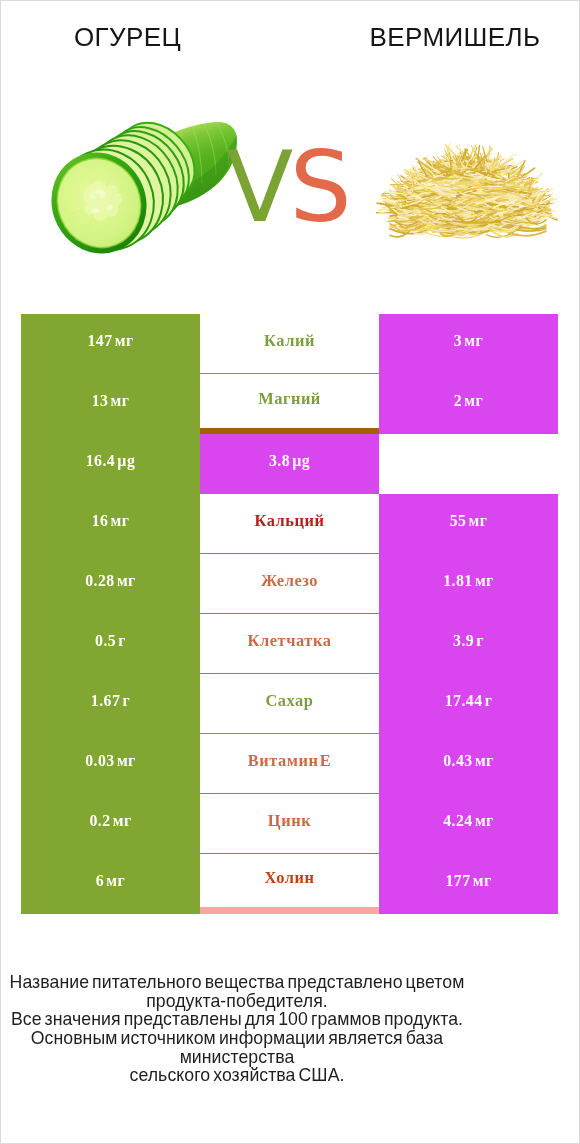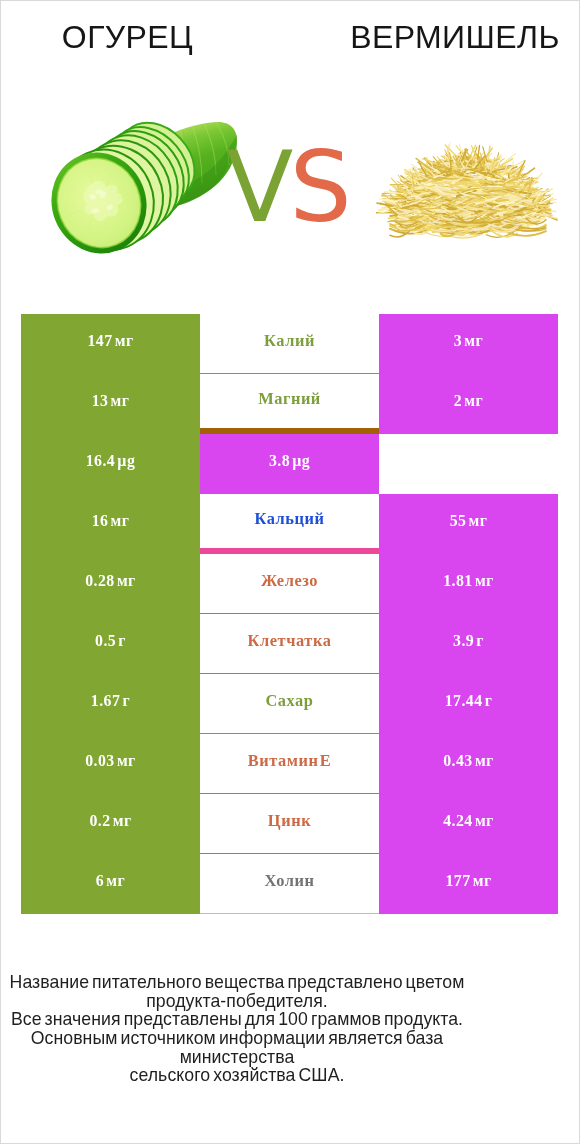--- a/index.html
+++ b/index.html
@@ -10,21 +10,21 @@
     height: 1144px;
     background: #ffffff;
     font-family: "Liberation Sans", sans-serif;
     -webkit-font-smoothing: antialiased;
   }
   .page { position: relative; box-sizing:border-box; width: 580px; height: 1144px; overflow: hidden; background:#fff; border:1px solid #d9d9d9; }
 
   
   .hdr-title {
     position: absolute; top: 21px;
-    font-size: 32px; line-height: 30px;
+    font-size: 26px; line-height: 30px;
     color:#161616; letter-spacing:0.4px;
     text-align:center; font-weight:400;
   }
   #title-left  { left: 0;   width: 253px; }
   #title-right { left: 328px; width: 252px; }
 
 
   
   .hero { position:absolute; left:0; top:0; width:580px; height:300px; }
 
@@ -1829,21 +1829,21 @@
         <div class="cell c-left">13 мг</div>
         <div class="cell c-mid" style="color:#7d9e3c;border-bottom:6px solid #a16207">Магний</div>
         <div class="cell c-right">2 мг</div>
       </div>
       <div class="row">
         <div class="cell c-left">16.4 µg</div>
         <div class="cell c-right">3.8 µg</div>
       </div>
       <div class="row">
         <div class="cell c-left">16 мг</div>
-        <div class="cell c-mid" style="color:#1d4ed8;border-bottom:6px solid #ec4899">Кальций</div>
+        <div class="cell c-mid" style="color:#b91c1c;border-bottom:1px solid #ec4899">Кальций</div>
         <div class="cell c-right">55 мг</div>
       </div>
       <div class="row">
         <div class="cell c-left">0.28 мг</div>
         <div class="cell c-mid" style="color:#cc6a46;border-bottom:1px solid #cc6a46">Железо</div>
         <div class="cell c-right">1.81 мг</div>
       </div>
       <div class="row">
         <div class="cell c-left">0.5 г</div>
         <div class="cell c-mid" style="color:#cc6a46;border-bottom:1px solid #cc6a46">Клетчатка</div>
@@ -1859,21 +1859,21 @@
         <div class="cell c-mid" style="color:#cc6a46;border-bottom:1px solid #cc6a46">Витамин E</div>
         <div class="cell c-right">0.43 мг</div>
       </div>
       <div class="row">
         <div class="cell c-left">0.2 мг</div>
         <div class="cell c-mid" style="color:#cc6a46;border-bottom:1px solid #cc6a46">Цинк</div>
         <div class="cell c-right">4.24 мг</div>
       </div>
       <div class="row">
         <div class="cell c-left">6 мг</div>
-        <div class="cell c-mid" style="color:#737373;border-bottom:1px solid #fca5a5">Холин</div>
+        <div class="cell c-mid" style="color:#c2410c;border-bottom:7px solid #fca5a5">Холин</div>
         <div class="cell c-right">177 мг</div>
       </div>
     </div>
 
   <div class="footer" id="footer-text">
       <div>Название питательного вещества представлено цветом</div>
       <div>продукта-победителя.</div>
       <div>Все значения представлены для 100 граммов продукта.</div>
       <div>Основным источником информации является база министерства</div>
       <div>сельского хозяйства США.</div>

